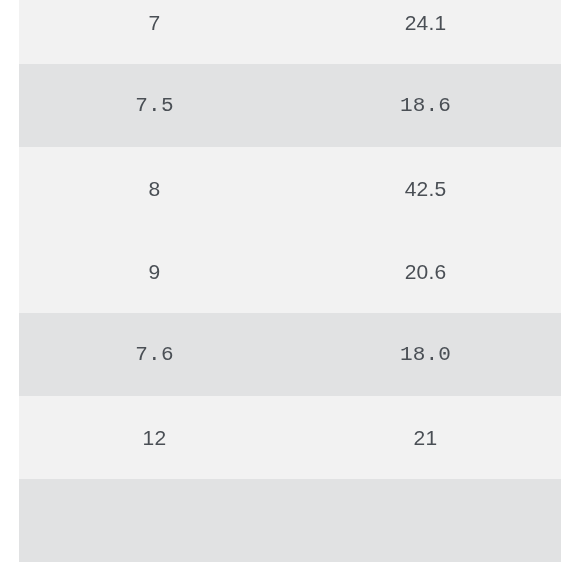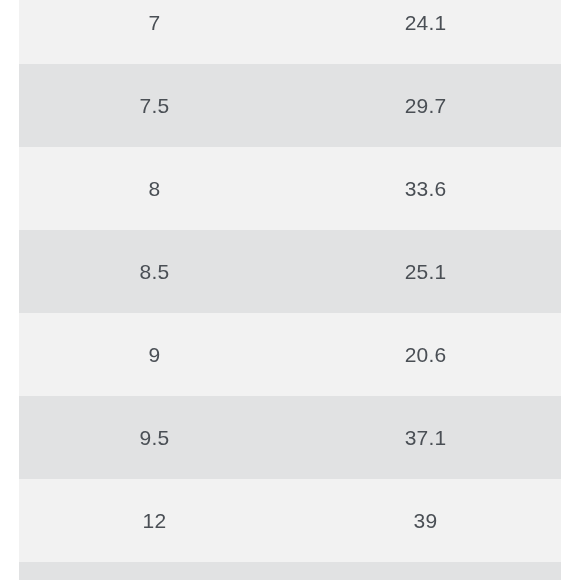--- a/index.html
+++ b/index.html
@@ -31,21 +31,21 @@
     width: 542px;
     border-collapse: collapse;
     table-layout: fixed;
   }
 
   .size-table tr {
     height: 83px;
   }
 
   .size-table tr.row-odd  { background: #f2f2f2; }
-  .size-table tr.row-even { background: #e1e2e3; }
+  .size-table tr.row-even { background: #e1e2e3; font-family: Liberation Mono, monospace; }
 
   .size-table td {
     padding: 0;
     margin: 0;
     border: none;
     text-align: center;
     vertical-align: middle;
     font-size: 21px;
     font-weight: 400;
     color: #4a4f55;
@@ -70,46 +70,42 @@
     </colgroup>
     <tbody>
 
       <tr class="row-odd">
         <td>7</td>
         <td>24.1</td>
       </tr>
 
       <tr class="row-even">
         <td>7.5</td>
-        <td>29.7</td>
+        <td>18.6</td>
       </tr>
 
       <tr class="row-odd">
         <td>8</td>
-        <td>33.6</td>
+        <td>42.5</td>
       </tr>
 
-      <tr class="row-even">
-        <td>8.5</td>
-        <td>25.1</td>
-      </tr>
 
       <tr class="row-odd">
         <td>9</td>
         <td>20.6</td>
       </tr>
 
       <tr class="row-even">
-        <td>9.5</td>
-        <td>37.1</td>
+        <td>7.6</td>
+        <td>18.0</td>
       </tr>
 
       <tr class="row-odd">
         <td>12</td>
-        <td>39</td>
+        <td>21</td>
       </tr>
 
       <tr class="row-even">
         <td></td>
         <td></td>
       </tr>
 
     </tbody>
   </table>
 

